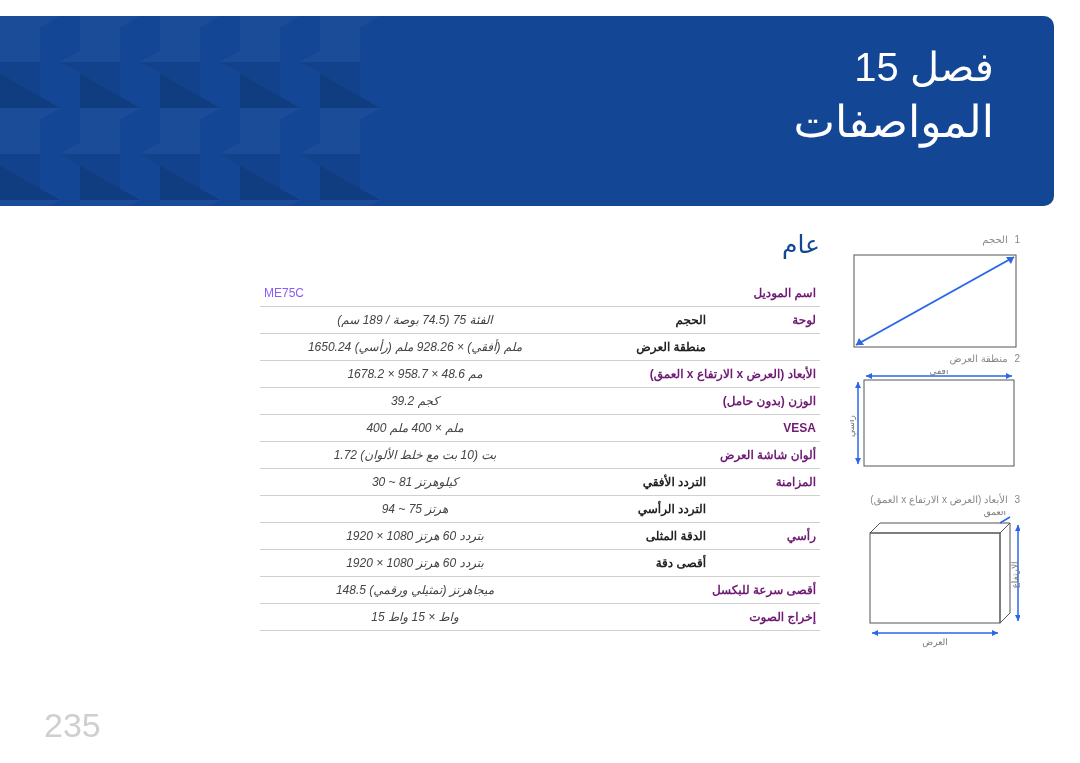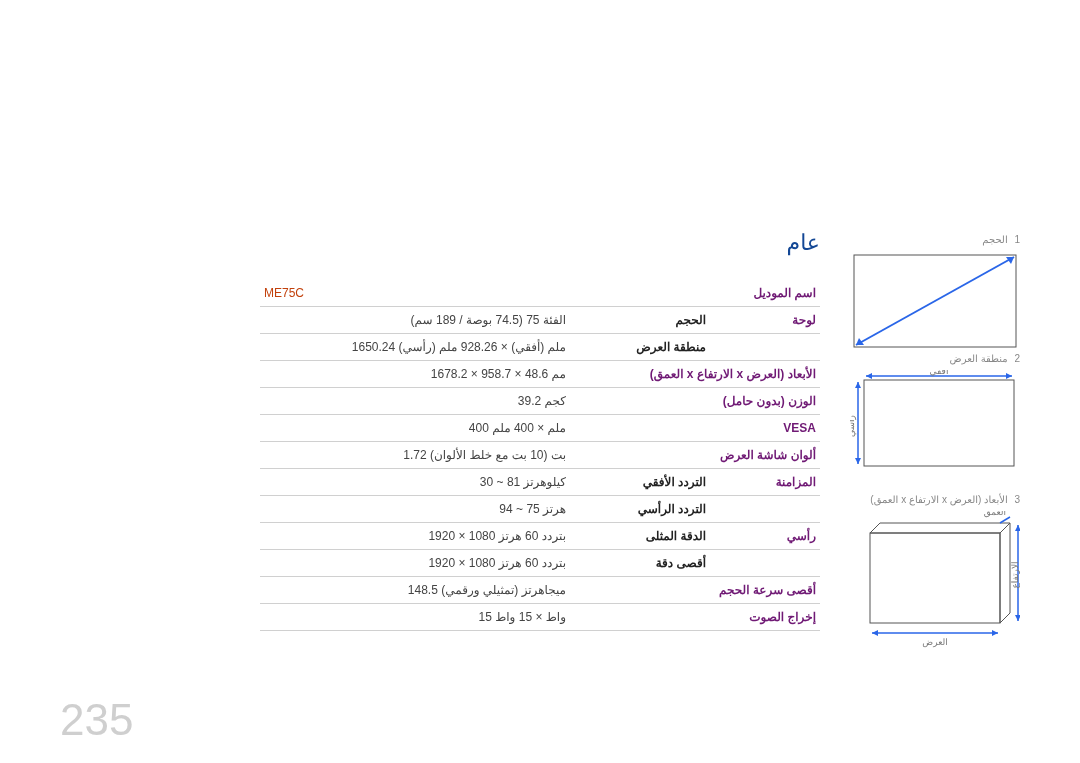--- a/index.html
+++ b/index.html
@@ -44,21 +44,21 @@
   .content {
     position: absolute;
     top: 230px;
     right: 60px;
     left: 60px;
     direction: rtl;
   }
 
   .section-title {
     color: #134795;
-    font-size: 22px;
+    font-size: 25px;
     font-weight: 400;
     margin-bottom: 14px;
     text-align: right;
     position: absolute;
     right: 200px;
     top: 0;
   }
 
   .spec-table {
     position: absolute;
@@ -71,24 +71,24 @@
     direction: rtl;
   }
   .spec-table tr { border-bottom: 1px solid #d0d0d0; }
   .spec-table td, .spec-table th {
     padding: 6px 4px;
     text-align: right;
     vertical-align: middle;
     font-weight: 400;
   }
   .spec-table .model-row td:first-child { font-weight: 700; }
-  .spec-table .model { color: #c2410c; text-align: left; font-weight: 400; }
+  .spec-table .model { color: #8b5cf6; text-align: left; font-weight: 400; }
   .spec-table .label { font-weight: 700; color: #701a75; width: 110px; }
   .spec-table .sub   { font-weight: 700; color: #222; width: 140px; }
-  .spec-table .val   { text-align: right; direction: ltr; }
+  .spec-table .val   { text-align: center; direction: ltr; font-style: italic; }
 
   .side {
     position: absolute;
     top: 0;
     right: 0;
     width: 175px;
     direction: rtl;
     font-size: 10px;
     color: #888;
   }
@@ -102,22 +102,22 @@
     border: none;
     display: block;
   }
   .d-label {
     font-size: 9px; fill: #777;
   }
   
   .pagenum {
     position: absolute;
     bottom: 18px;
-    left: 60px;
-    font-size: 44px;
+    left: 44px;
+    font-size: 34px;
     color: #cfcfcf;
     direction: ltr;
     font-weight: 300;
   }
 
   
   .banner::before {
     content:"";
     position:absolute;
     left:0; top:0; bottom:0; width:380px;
@@ -127,20 +127,27 @@
       linear-gradient(210deg, rgba(0,0,0,0.12) 25%, transparent 25%) 40px 46px/80px 92px,
       linear-gradient(-30deg, rgba(255,255,255,0.06) 25%, transparent 25%) 40px 46px/80px 92px;
     opacity:0.55;
   }
 </style>
 </head>
 <body>
 
 <div class="page">
 
+  <div class="banner">
+    <div class="chapter-no">
+      <span>فصل</span>
+      <span>15</span>
+    </div>
+    <div class="chapter-title">المواصفات</div>
+  </div>
 
   <div class="content">
     <div class="section-title">عام</div>
 
     <table class="spec-table">
       <tbody>
           <tr class="model-row">
         <td class="label" colspan="2">اسم الموديل</td>
         <td class="model">ME75C</td>
       </tr>
@@ -187,21 +194,21 @@
             <td class="label">رأسي</td>
             <td class="sub">الدقة المثلى</td>
             <td class="val">1920 × 1080 بتردد 60 هرتز</td>
           </tr>
           <tr>
             <td class="label"></td>
             <td class="sub">أقصى دقة</td>
             <td class="val">1920 × 1080 بتردد 60 هرتز</td>
           </tr>
           <tr>
-            <td class="label" colspan="2">أقصى سرعة الحجم</td>
+            <td class="label" colspan="2">أقصى سرعة للبكسل</td>
             <td class="val">148.5 ميجاهرتز (تمثيلي ورقمي)</td>
           </tr>
           <tr>
             <td class="label" colspan="2">إخراج الصوت</td>
             <td class="val">15 واط × 15 واط</td>
           </tr>
         </tbody>
     </table>
 
     <div class="side">

